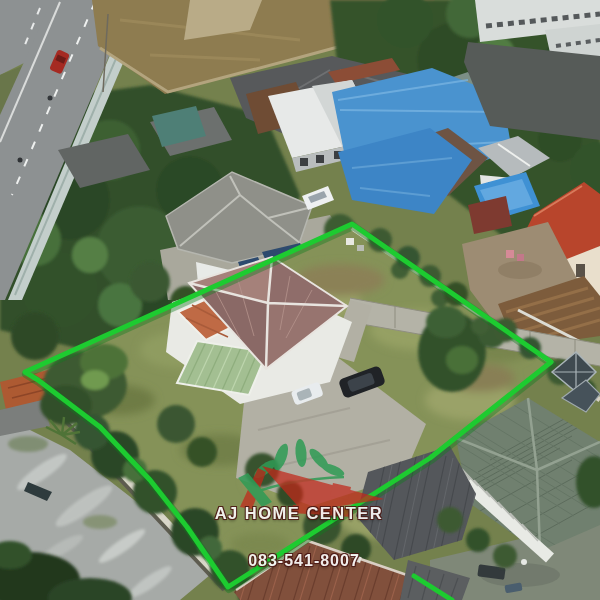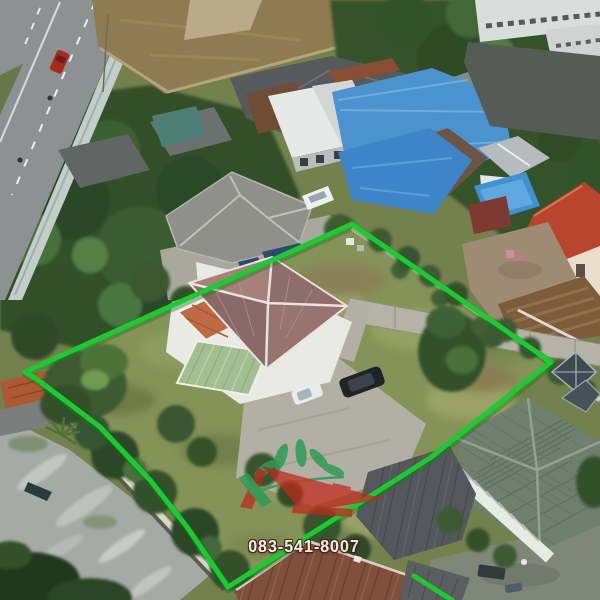--- a/index.html
+++ b/index.html
@@ -6,21 +6,21 @@
   #stage{position:relative;width:600px;height:600px;overflow:hidden;
          font-family:"Liberation Sans","DejaVu Sans",sans-serif;}
   #photo{position:absolute;inset:0;}
   .wm-text{position:absolute;text-align:center;color:#fdfdfd;opacity:.9;
            text-shadow:-1px -1px 0 #4a1713,1px -1px 0 #4a1713,-1px 1px 0 #4a1713,
                         1px 1px 0 #4a1713,0 2px 3px rgba(0,0,0,.45);
            white-space:nowrap;pointer-events:none;}
   #wm-brand{left:213px;top:504px;width:172px;font-size:16.5px;font-weight:bold;letter-spacing:1.5px;}
   #wm-tagline{left:188px;top:524px;width:292px;font-size:11.5px;letter-spacing:.3px;
               text-shadow:-1px -1px 0 #2e1a10,1px -1px 0 #2e1a10,-1px 1px 0 #2e1a10,1px 1px 0 #2e1a10;}
-  #wm-phone{left:242px;top:538px;width:124px;font-size:16px;font-weight:bold;letter-spacing:1px;}
+  #wm-phone{left:242px;top:552px;width:124px;font-size:16px;font-weight:bold;letter-spacing:1px;}
 </style>
 </head>
 <body>
 
 <div id="stage">
 <svg id="photo" viewBox="0 0 600 600">
   <defs>
     <filter id="soft" x="-30%" y="-30%" width="160%" height="160%">
           <feGaussianBlur stdDeviation="4"></feGaussianBlur>
         </filter>
@@ -363,14 +363,15 @@
     <g fill="#c2281a" opacity=".85">
       <polygon points="262,466 384,499 303,512"></polygon>
       <polygon points="240,507 258,468 266,472 252,509"></polygon>
       <polygon points="333,483 351,487 348,500 330,496"></polygon>
       <polygon points="293,505 353,509 352,517 292,513"></polygon>
     </g>
     <polygon points="238,478 248,473 272,502 262,507" fill="#2f9b55"></polygon>
   </g>
 </svg>
 
+<div id="wm-brand" class="wm-text">AJ HOME CENTER</div>
 <div id="wm-phone" class="wm-text">083-541-8007</div>
 </div>
 
 </body></html>

